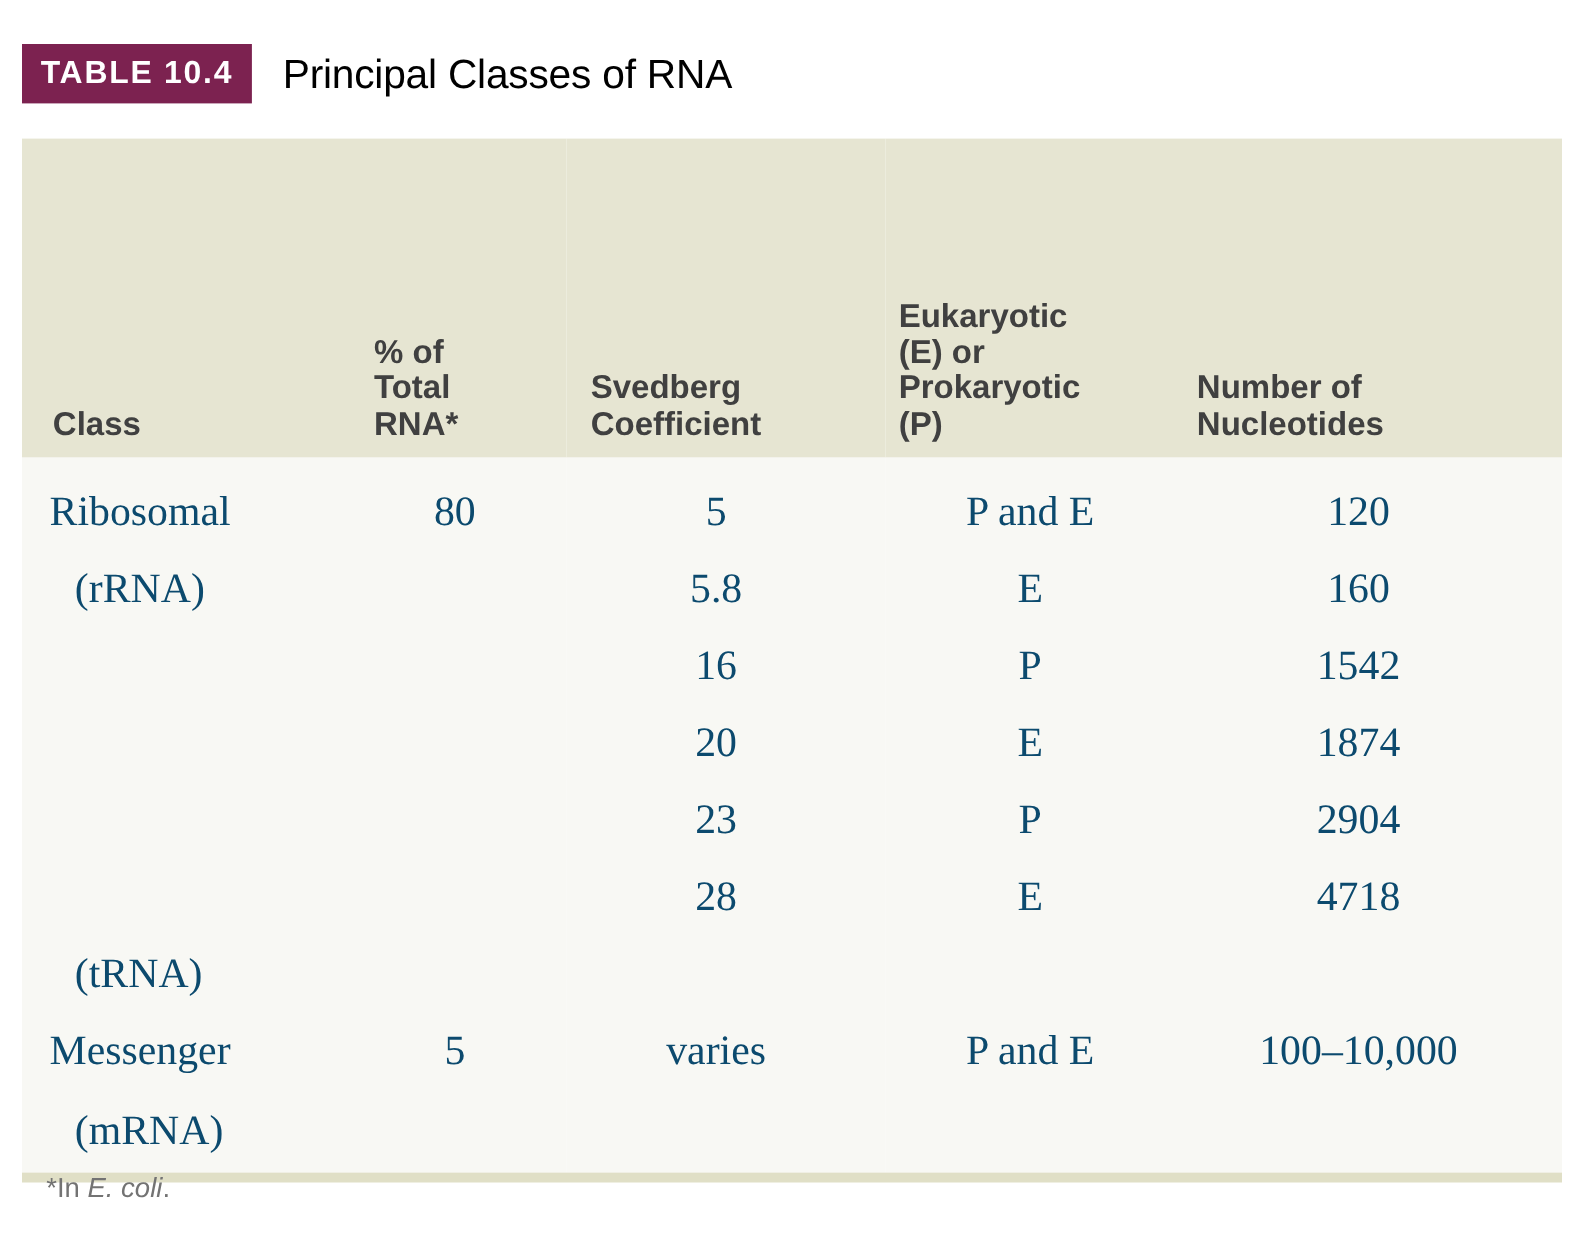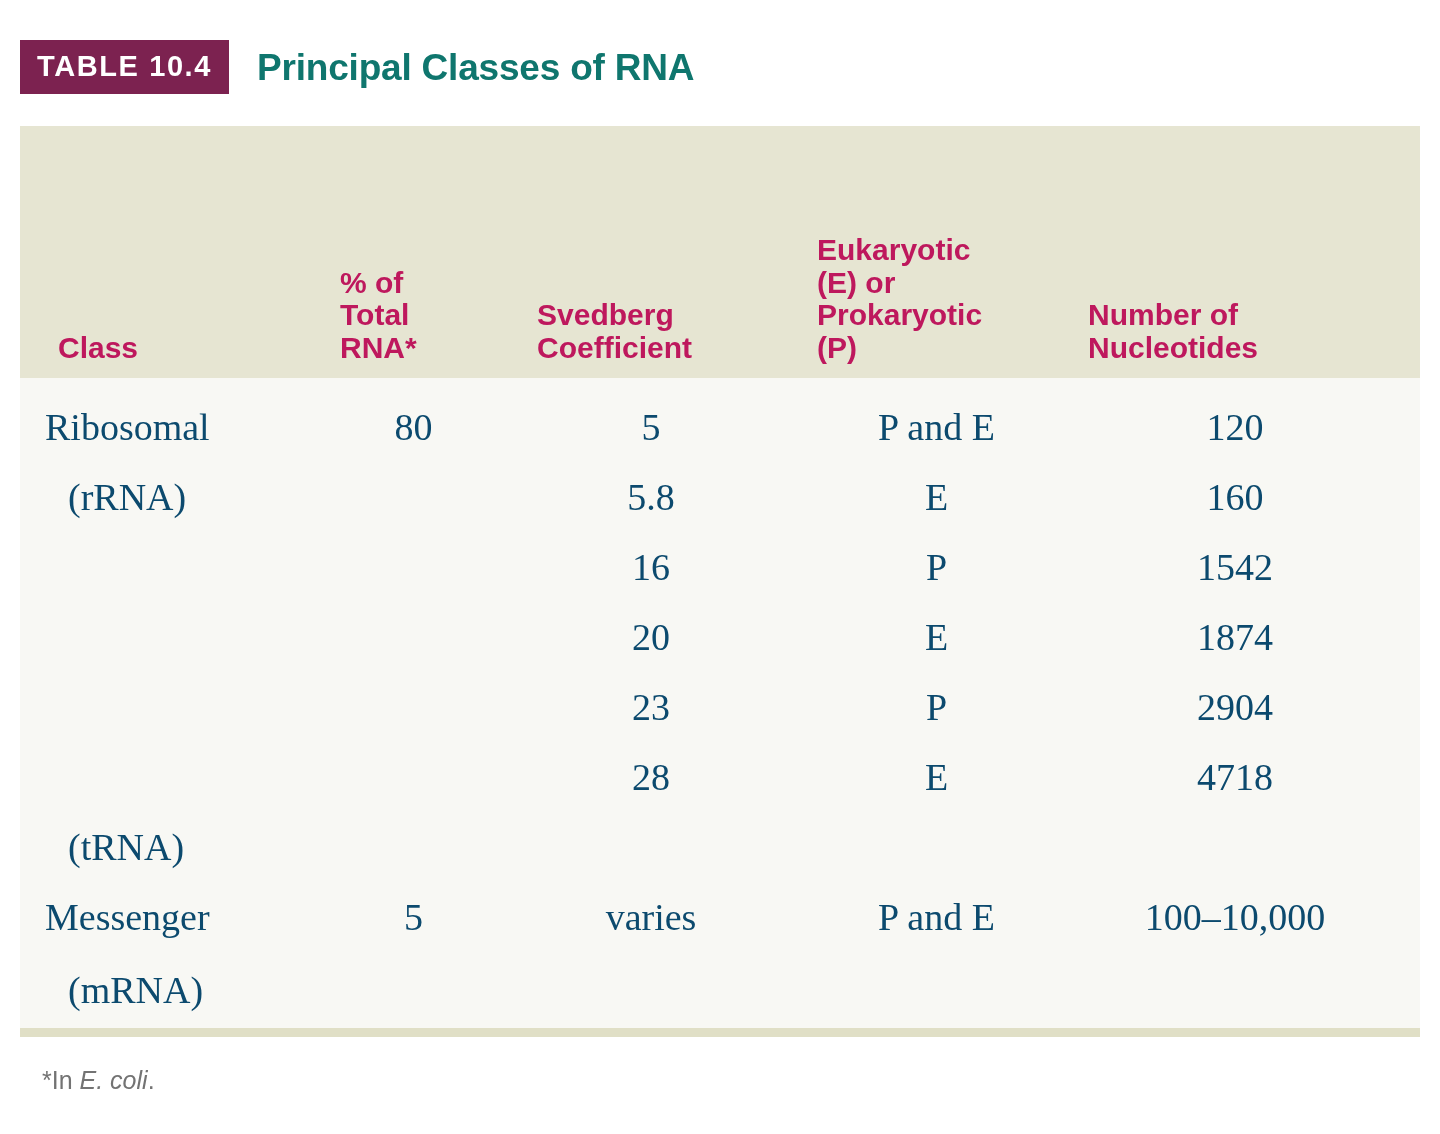--- a/index.html
+++ b/index.html
@@ -39,23 +39,23 @@
     font-family: "Liberation Sans", sans-serif;
     font-weight: bold;
     font-size: 29px;
     letter-spacing: 1.6px;
     line-height: 1;
     padding: 12px 17px 13px 17px;
     white-space: nowrap;
   }
   .table-title {
     margin-left: 28px;
-    color: #0f766e;
-    font-family: "Liberation Sans", sans-serif;
-    font-weight: bold;
+    color: #000000;
+    font-family: "Liberation Sans", sans-serif;
+    font-weight: normal;
     font-size: 37px;
     line-height: 1;
     letter-spacing: -0.2px;
     white-space: nowrap;
     text-align: center;
   }
 
   
   .table-block {
     position: absolute;
@@ -72,35 +72,35 @@
 
   
   col.c-class  { width: 300px; }
   col.c-pct    { width: 195px; }
   col.c-sved   { width: 290px; }
   col.c-ep     { width: 265px; }
   col.c-nuc    { width: 350px; }
 
   thead th {
     background: #E6E5D2;
-    color: #be185d;
+    color: #404040;
     font-family: "Liberation Sans", sans-serif;
     font-weight: bold;
     font-size: 30px;
     line-height: 1.08;
     vertical-align: bottom;
     padding: 0;
-    height: 252px;
+    height: 290px;
     text-align: left;
   }
   thead th .hd {
     display: block;
     padding-bottom: 14px;
   }
-  th.h-class .hd { padding-left: 38px; }
+  th.h-class .hd { padding-left: 28px; }
   th.h-pct   .hd { padding-left: 20px; margin-top: 18px; }
   th.h-sved  .hd { padding-left: 22px; }
   th.h-ep    .hd { padding-left: 12px; }
   th.h-nuc   .hd { padding-left: 18px; }
 
   tbody td {
     background: #F8F8F4;
     color: #0c4a6e;
     font-family: "Liberation Serif", serif;
     font-size: 38px;

